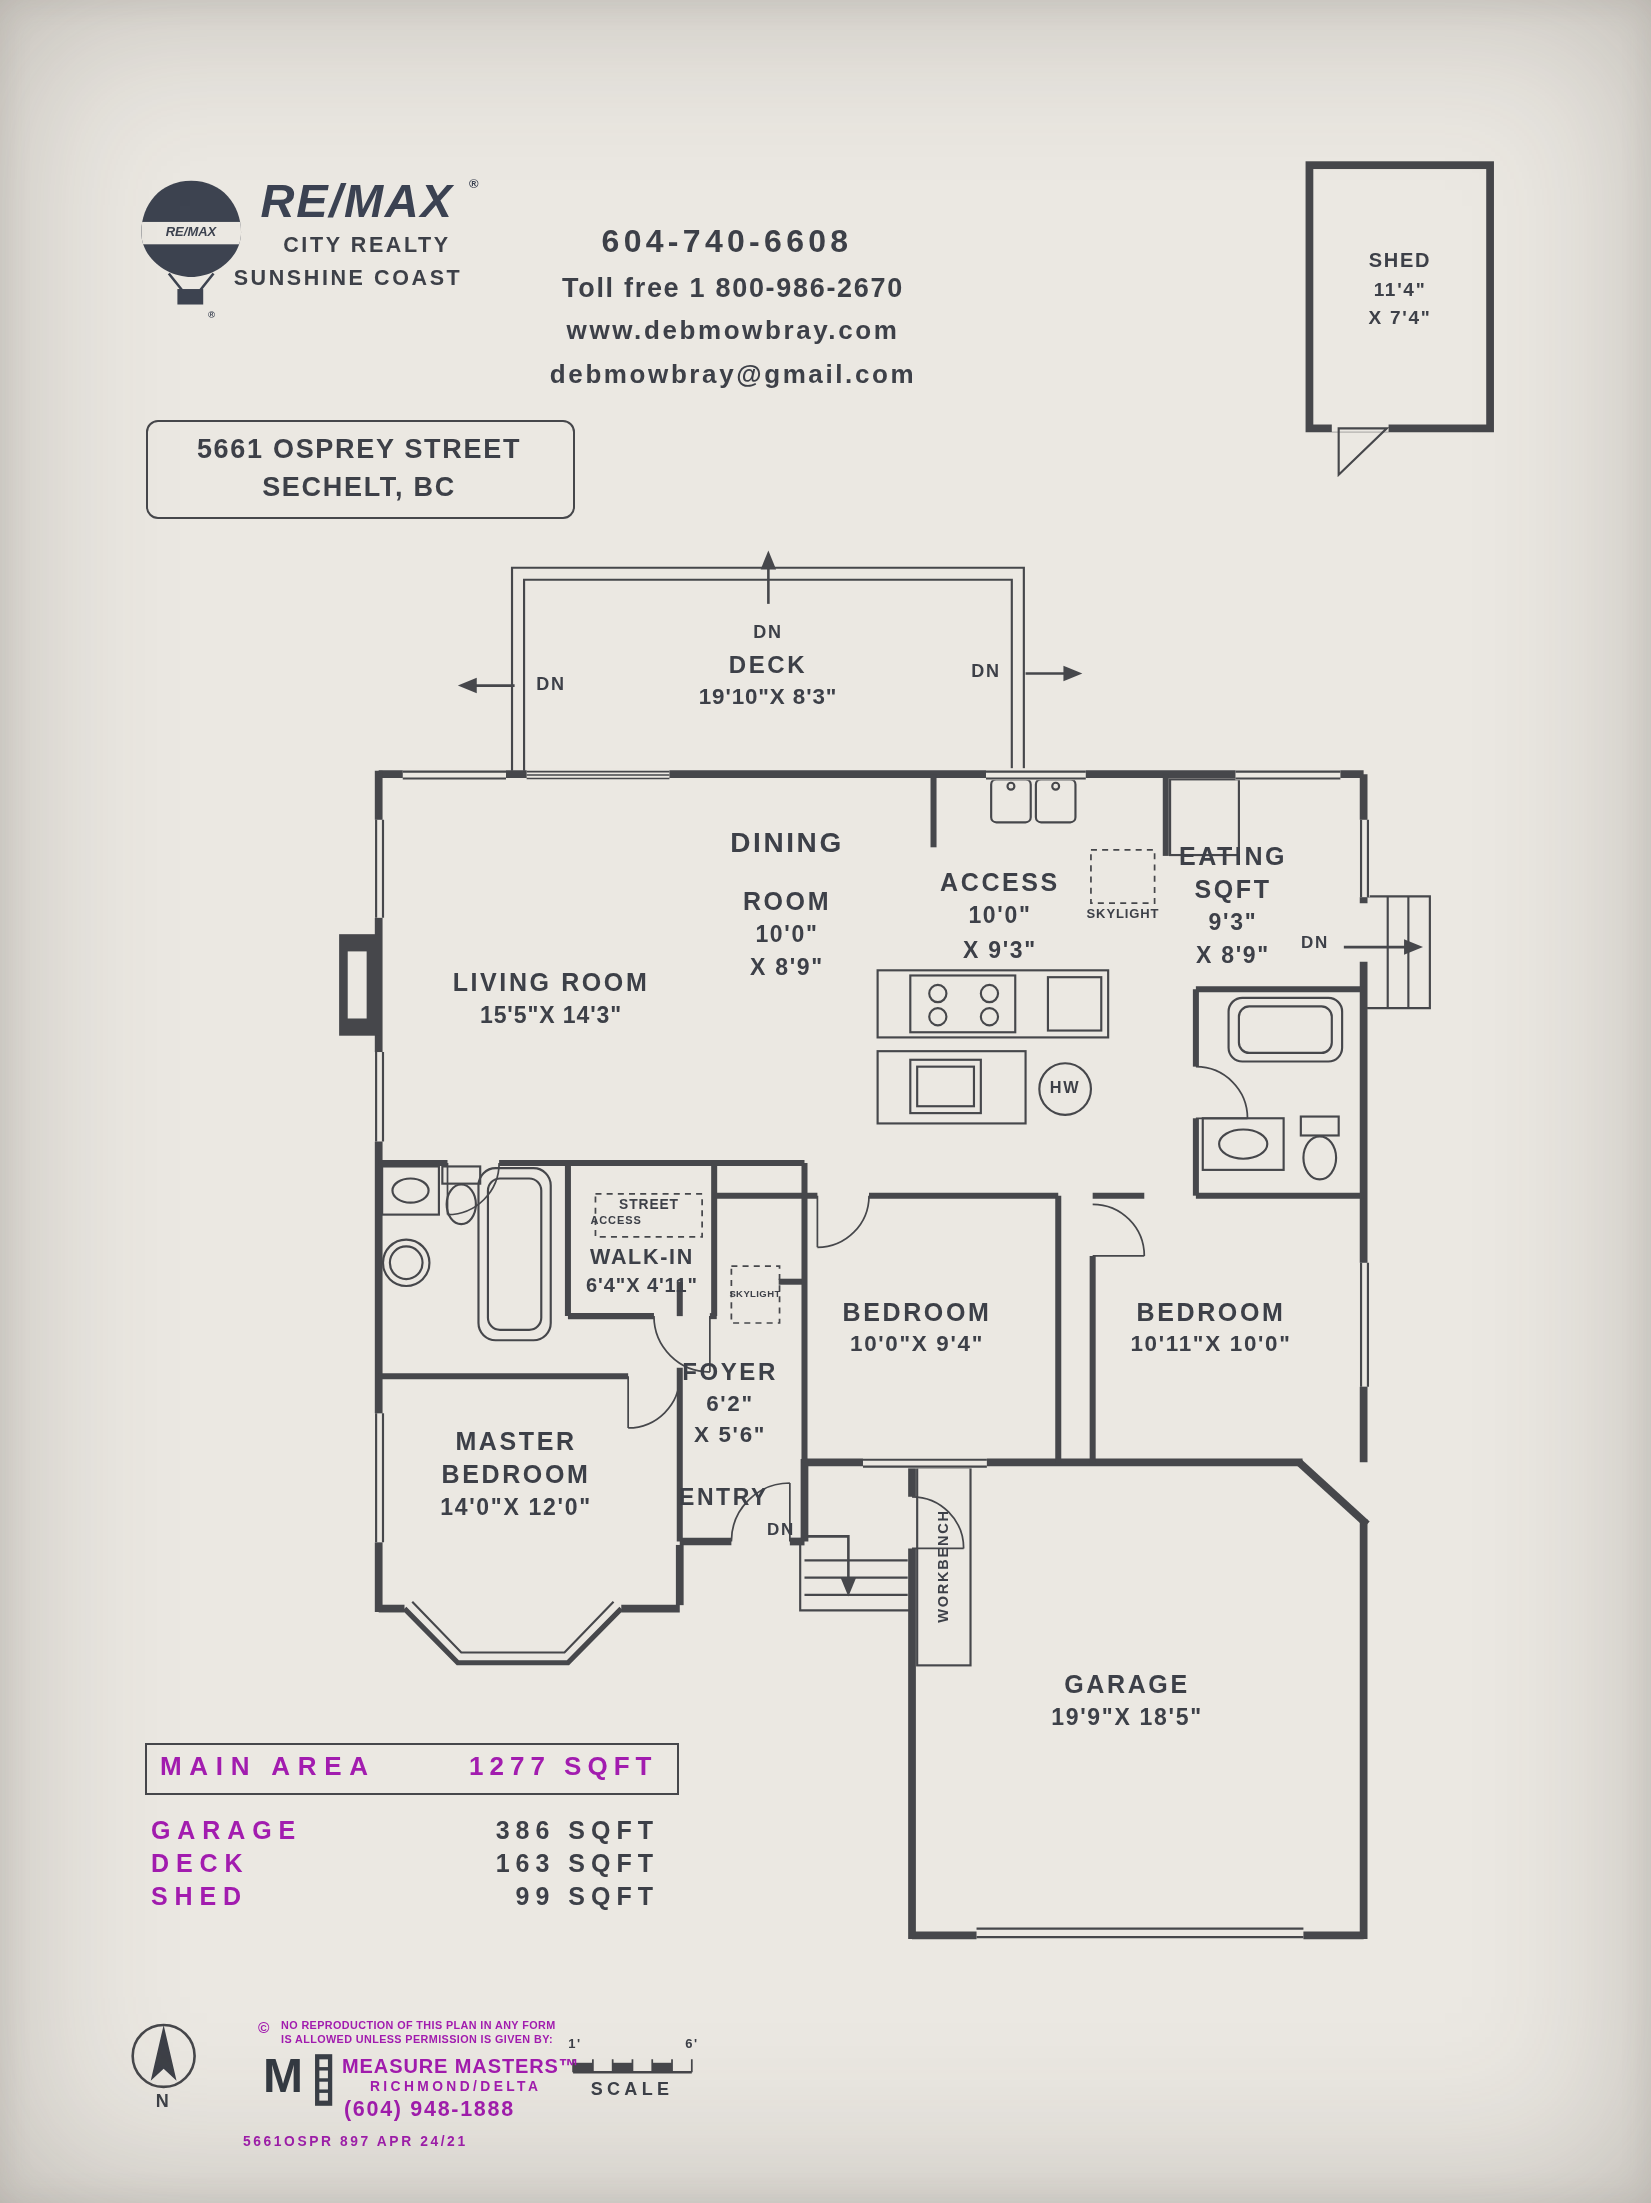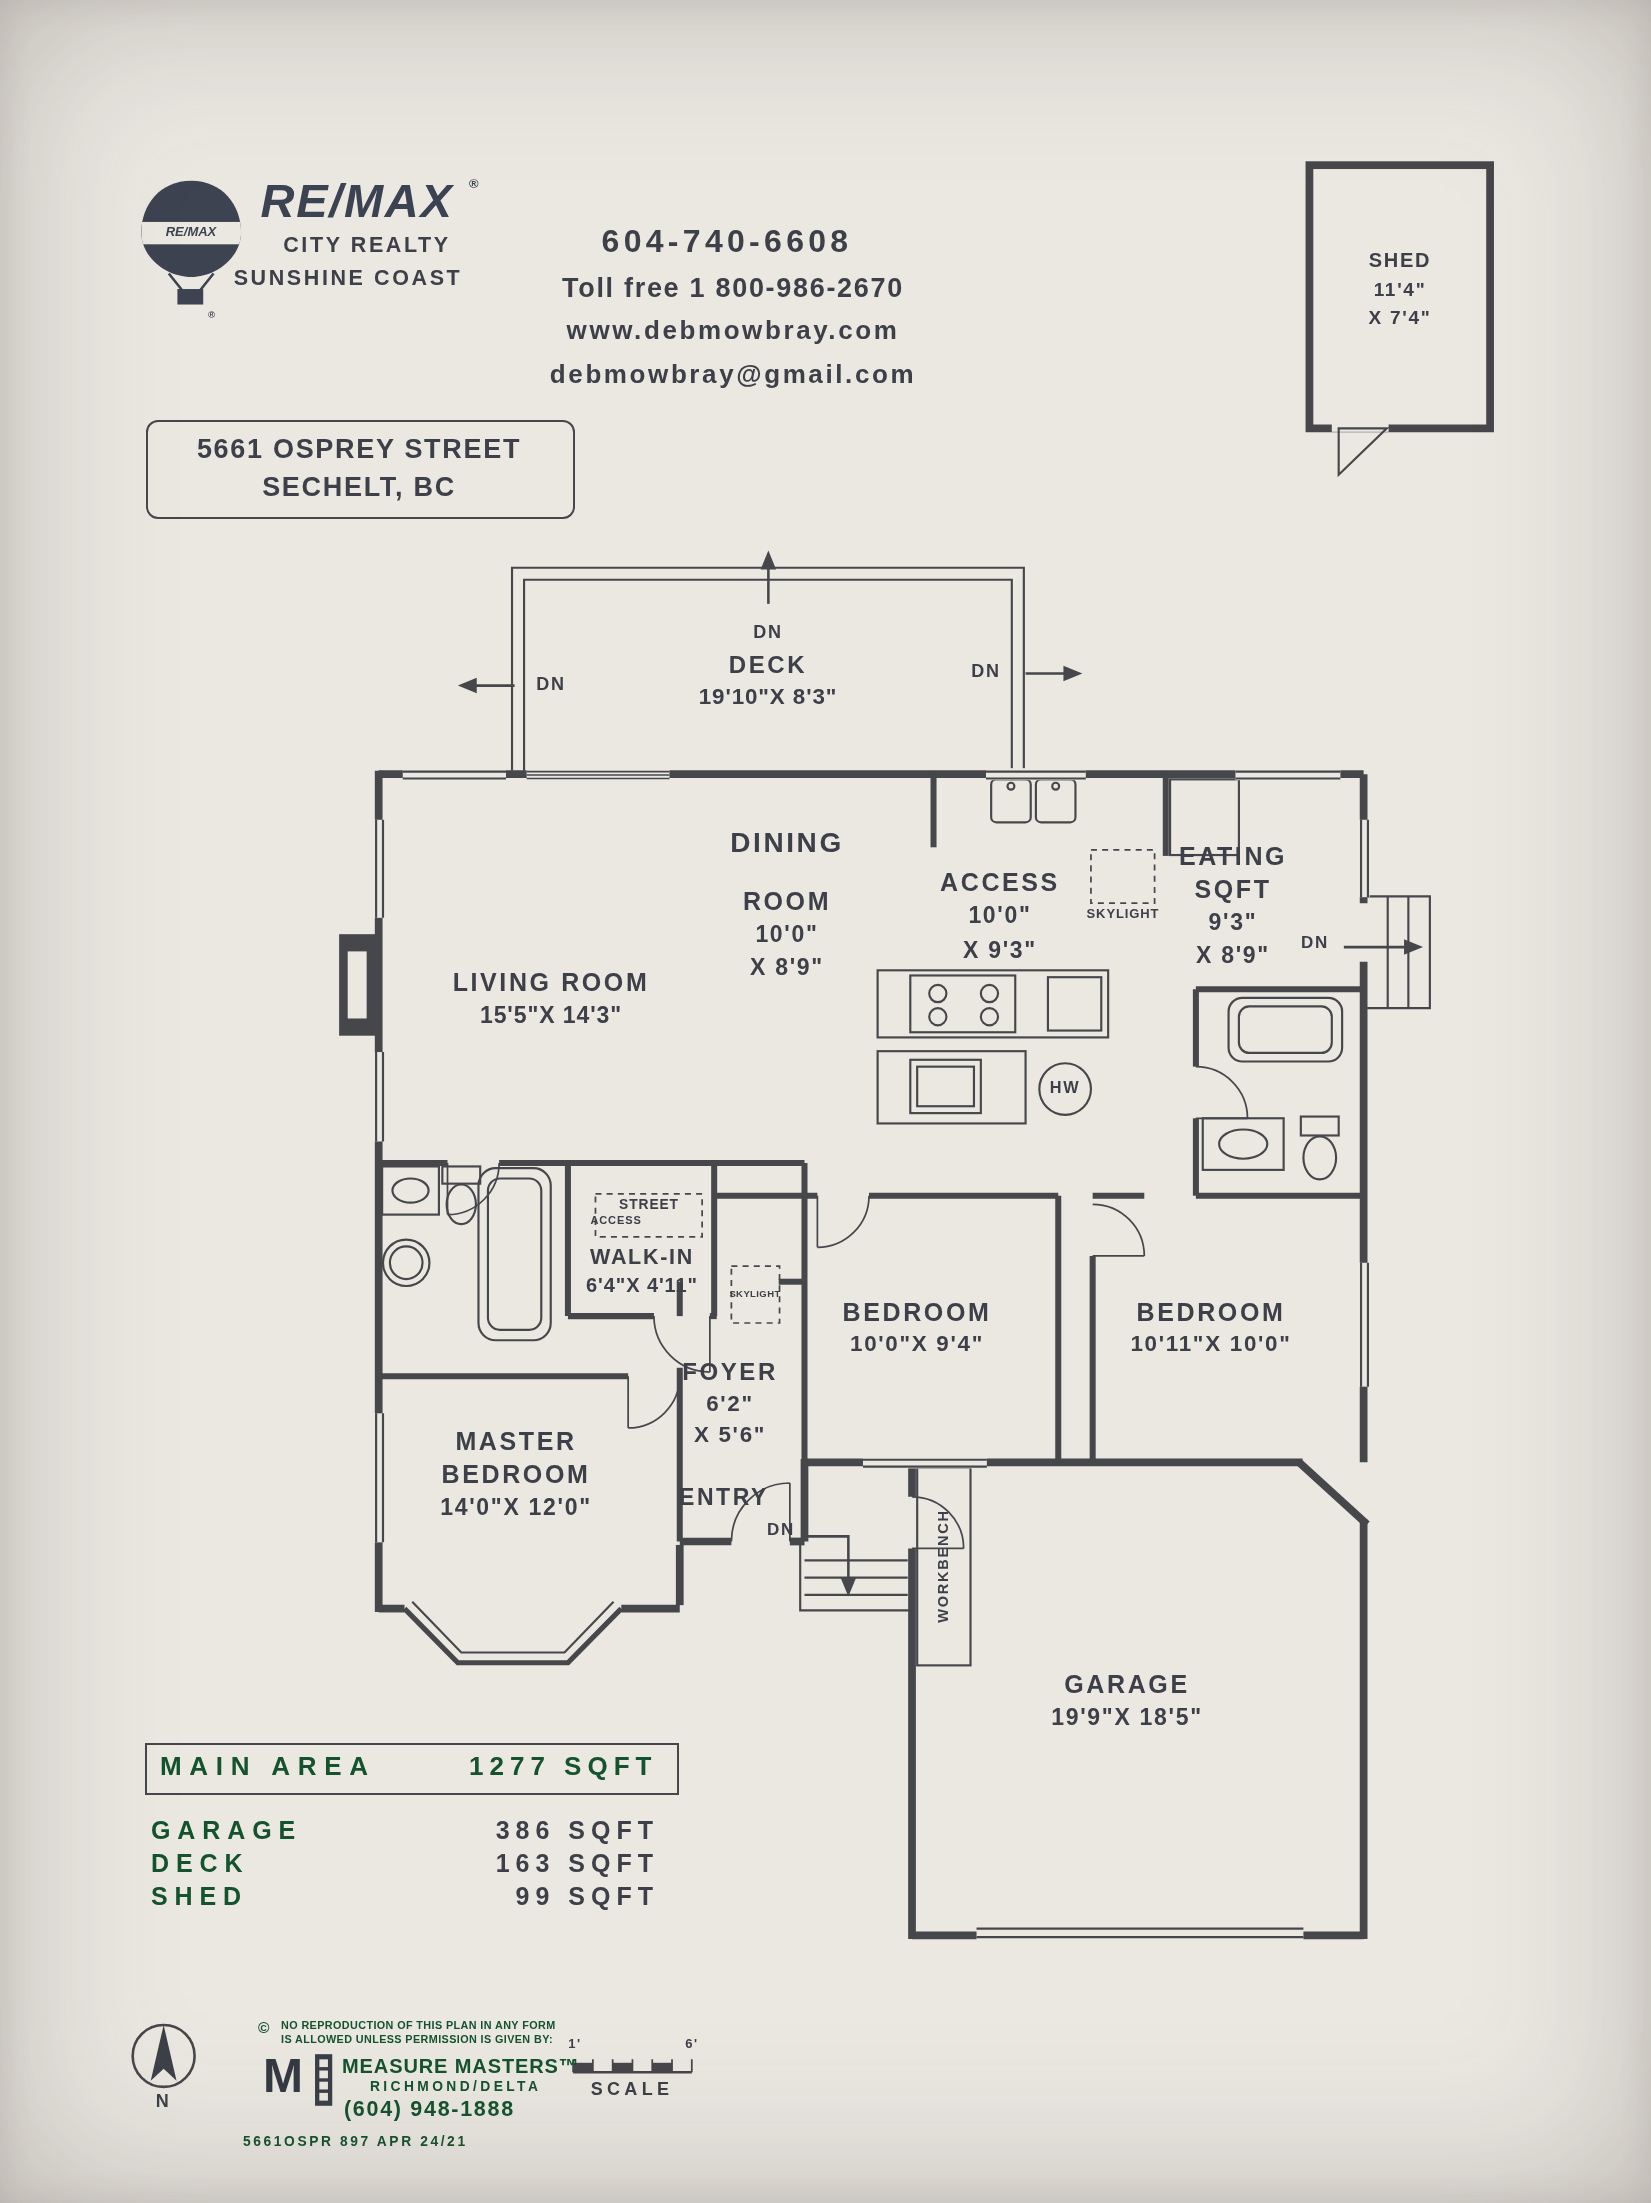--- a/index.html
+++ b/index.html
@@ -3,21 +3,21 @@
 <meta charset="utf-8">
 <style>
   body{margin:0;background:#d6d3cd}
   .page{position:relative;width:1652px;height:2203px;background:#ebe8e2;overflow:hidden;
         font-family:"Liberation Sans",sans-serif}
   .page::after{content:"";position:absolute;inset:0;pointer-events:none;
         box-shadow:inset 0 0 172px rgba(70,62,55,.28), inset 0 0 34px rgba(70,62,55,.12)}
   svg.plan{position:absolute;left:0;top:0}
   .lbl{position:absolute;transform:translateX(-50%);font-weight:bold;color:#3d4048;
        letter-spacing:1.7px;white-space:nowrap;text-align:center;line-height:1.05}
-  .ll{position:absolute;font-weight:bold;color:#14532d;white-space:nowrap;line-height:1.05}
+  .ll{position:absolute;font-weight:bold;color:#a21caf;white-space:nowrap;line-height:1.05}
   .lv{position:absolute;font-weight:bold;color:#3d4048;white-space:nowrap;width:188px;
       text-align:right;line-height:1.05}
   .box{position:absolute;border:2.6px solid #46474b}
   .rounded{border-radius:12px}
   .it{font-style:italic}
   .vert{transform:translate(-50%,-50%) rotate(-90deg)}
 </style>
 </head>
 <body>
 

